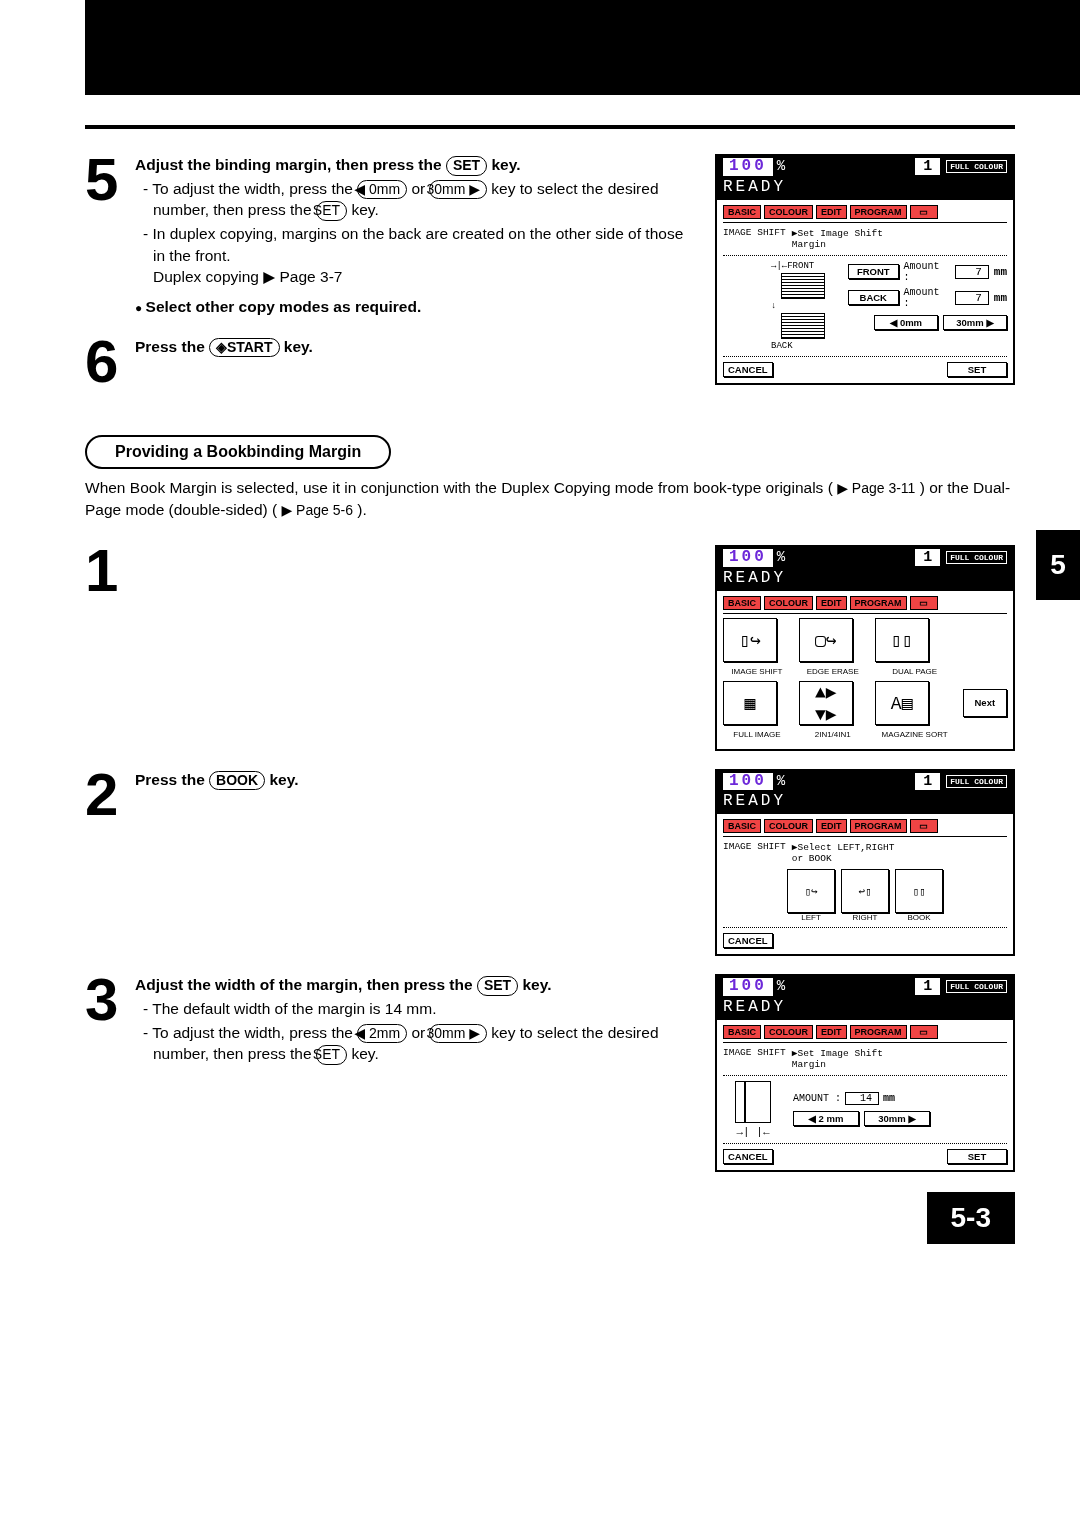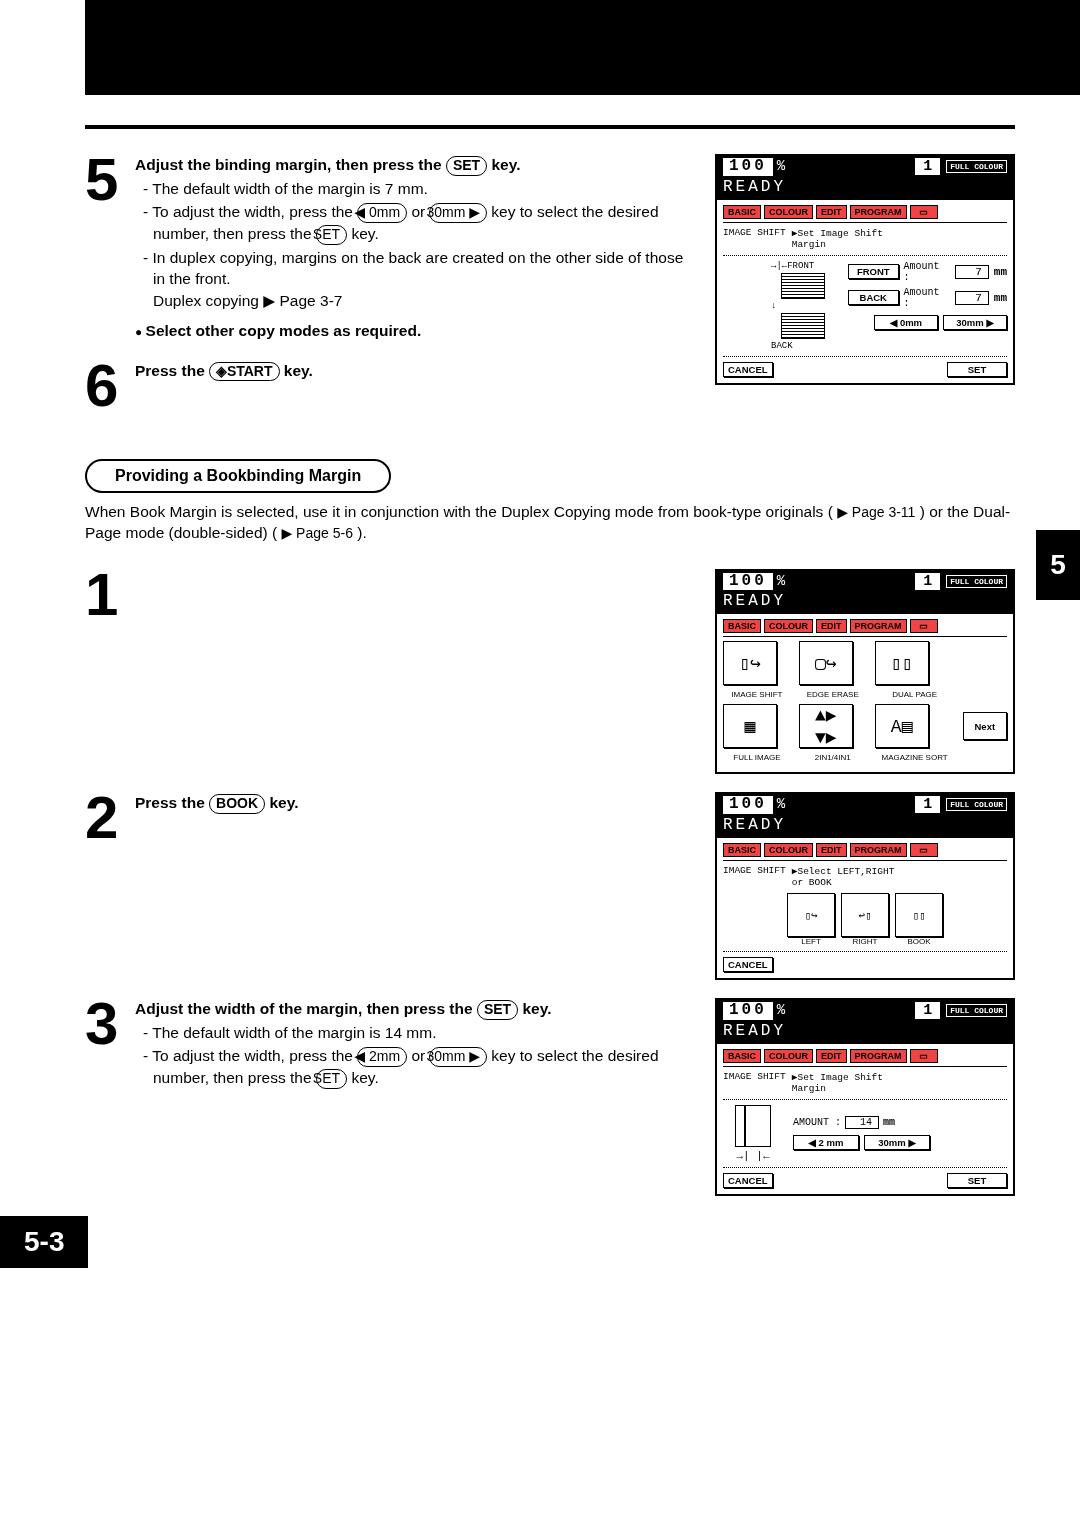--- a/index.html
+++ b/index.html
@@ -114,21 +114,21 @@
     align-items: flex-start;
   }
   .lcd-zoom {
     display: flex;
     align-items: baseline;
     gap: 4px;
     line-height: 1.1;
   }
   .lcd-zoom .digits {
     background: #fff;
-    color: #000000;
+    color: #6d28d9;
     padding: 0 6px;
     font-size: 16px;
     font-weight: bold;
     letter-spacing: 3px;
     font-family: 'Courier New', monospace;
   }
   .lcd-zoom .pct { font-size: 14px; }
   .lcd-ready { font-size: 16px; letter-spacing: 3px; margin-top: 2px; }
   .lcd-topright {
     display: flex;
@@ -225,20 +225,21 @@
     align-items: center;
     margin: 4px 0;
   }
   .edit-label {
     font-size: 8px;
     text-align: center;
     font-family: 'Helvetica Neue', Arial, sans-serif;
   }
   .page-footer {
     display: flex;
+    justify-content: flex-end;
     padding: 20px 65px 50px 0;
   }
   .page-num-box {
     background: #000;
     color: #fff;
     padding: 10px 24px;
     font-size: 28px;
     font-weight: bold;
   }
   .select-grp {
@@ -272,21 +273,20 @@
     <div class="left-col">
       <div class="step-row">
         <div class="step-num">5</div>
         <div class="step-text">
           <b>
             <span>Adjust the binding margin, then press the</span>
             <span class="key">SET</span>
             <span>key.</span>
           </b>
           <ul class="sub">
-            <li>The default width of the margin is 7 mm.</li>
             <li>
               <span>To adjust the width, press the</span>
               <span class="key">◀ 0mm</span>
               <span>or</span>
               <span class="key">30mm ▶</span>
               <span>key to select the desired number, then press the</span>
               <span class="key">SET</span>
               <span>key.</span>
             </li>
             <li>

